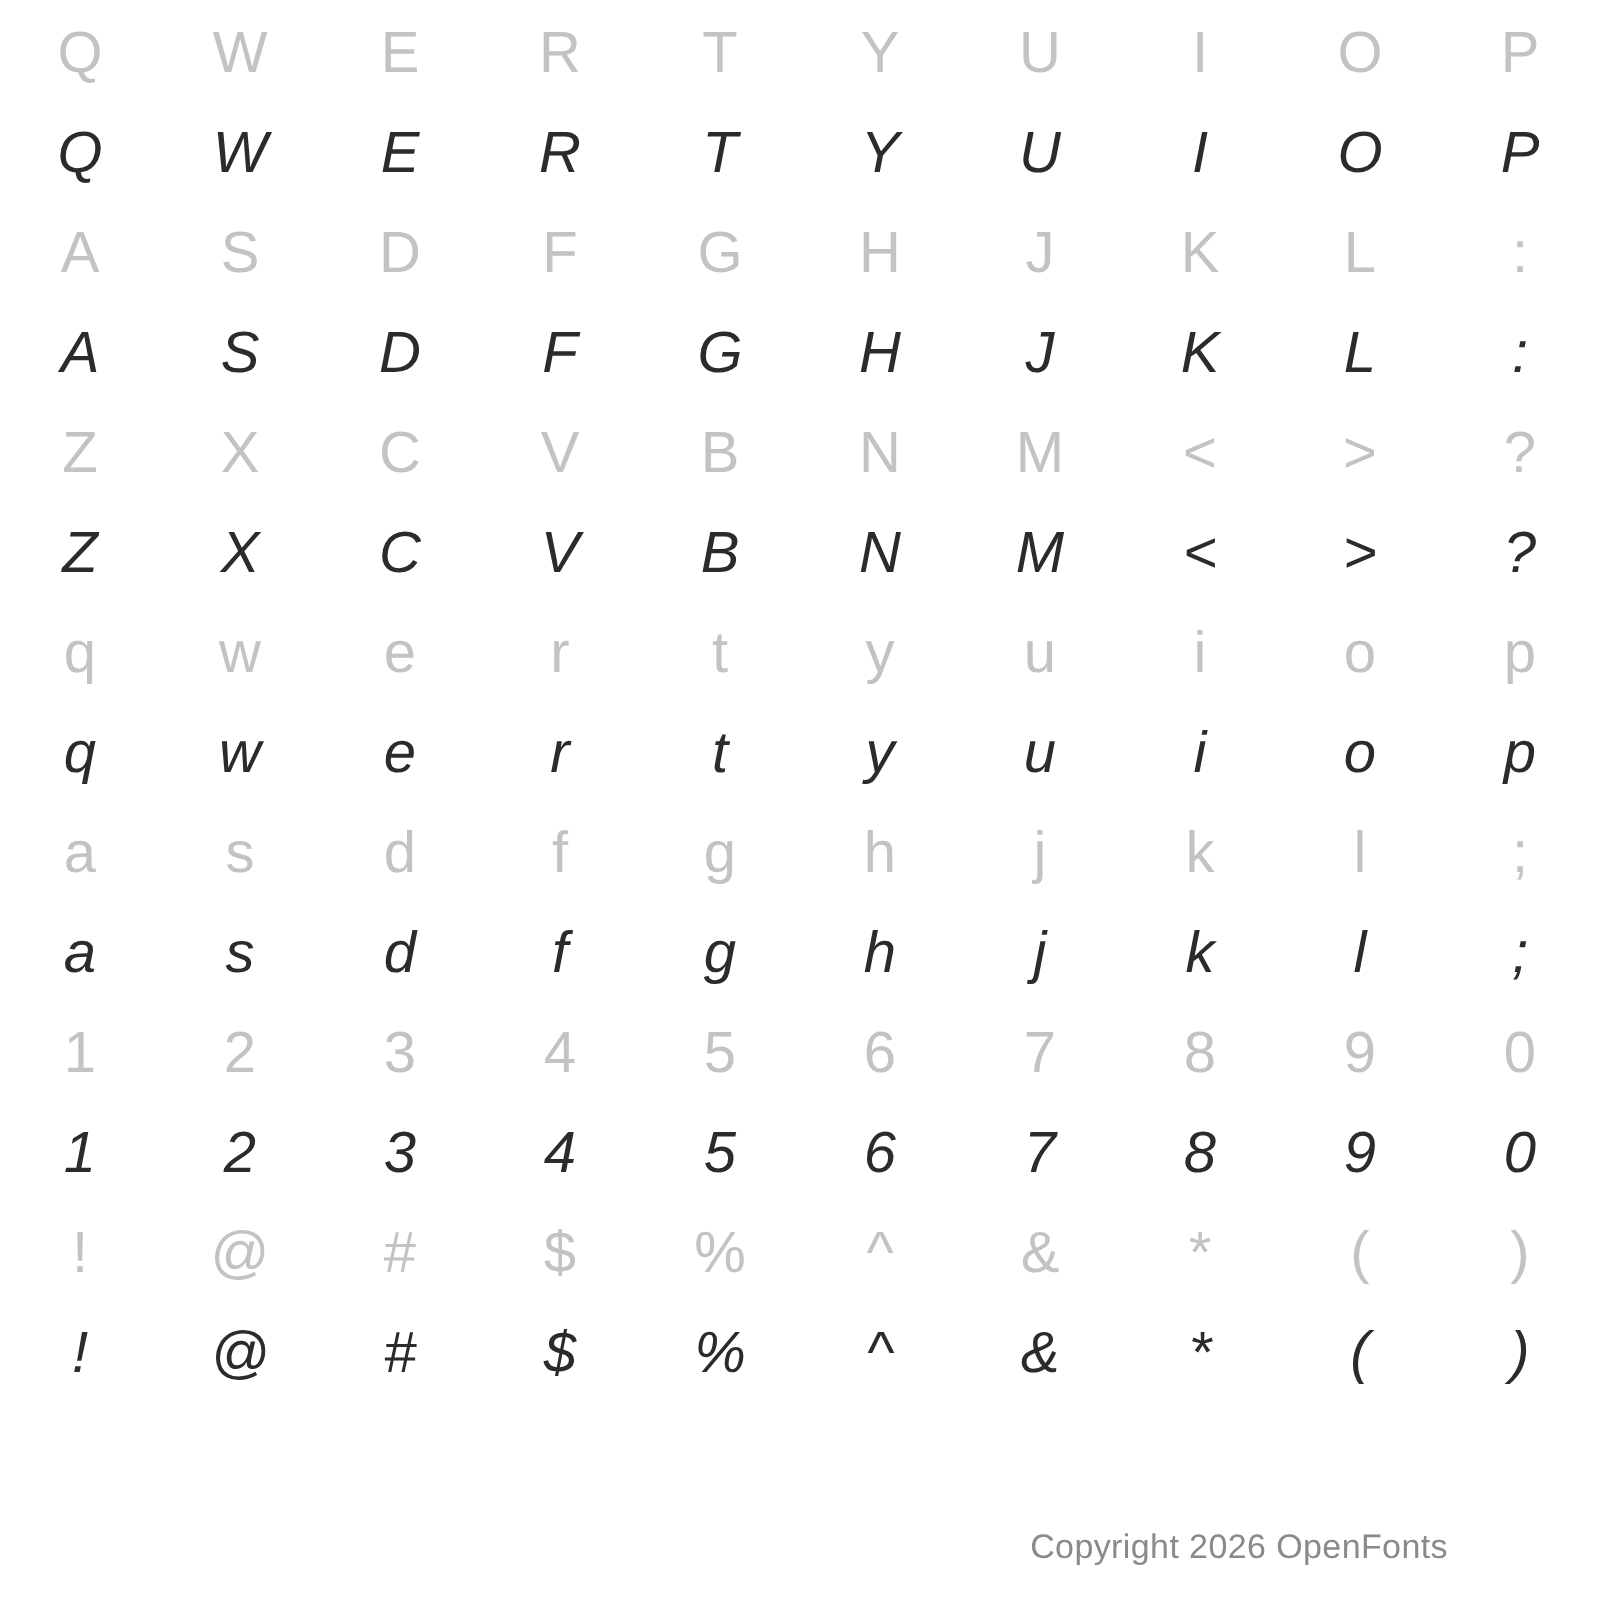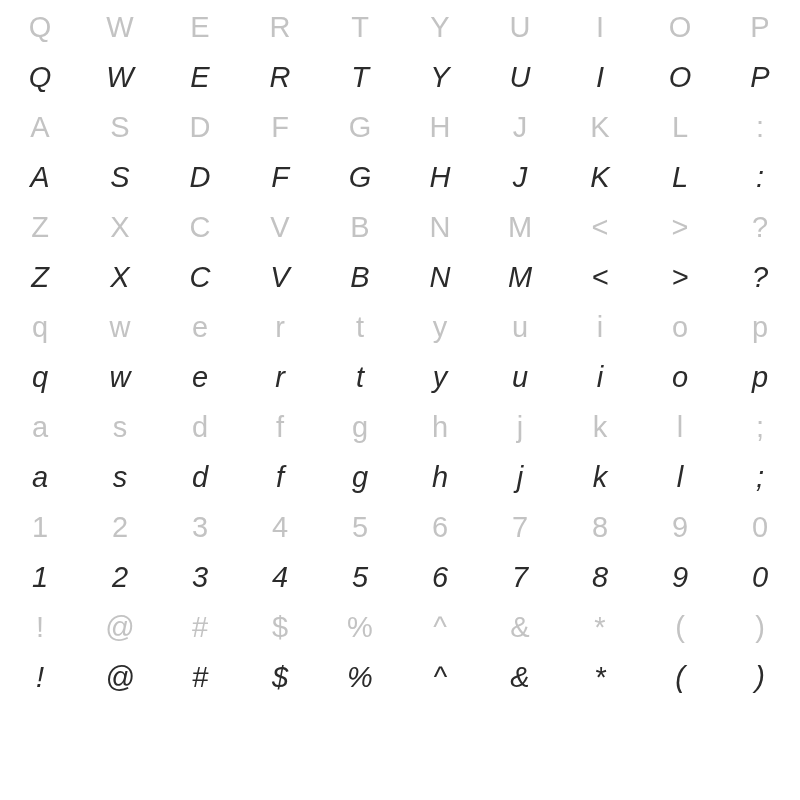--- a/index.html
+++ b/index.html
@@ -232,13 +232,14 @@
         <div class="cell">#</div>
         <div class="cell">$</div>
         <div class="cell">%</div>
         <div class="cell">^</div>
         <div class="cell">&amp;</div>
         <div class="cell">*</div>
         <div class="cell">(</div>
         <div class="cell">)</div>
       </div>
     </div>
+  <div class="copyright">Copyright 2026 OpenFonts</div>
 </div>
 
 </body></html>

